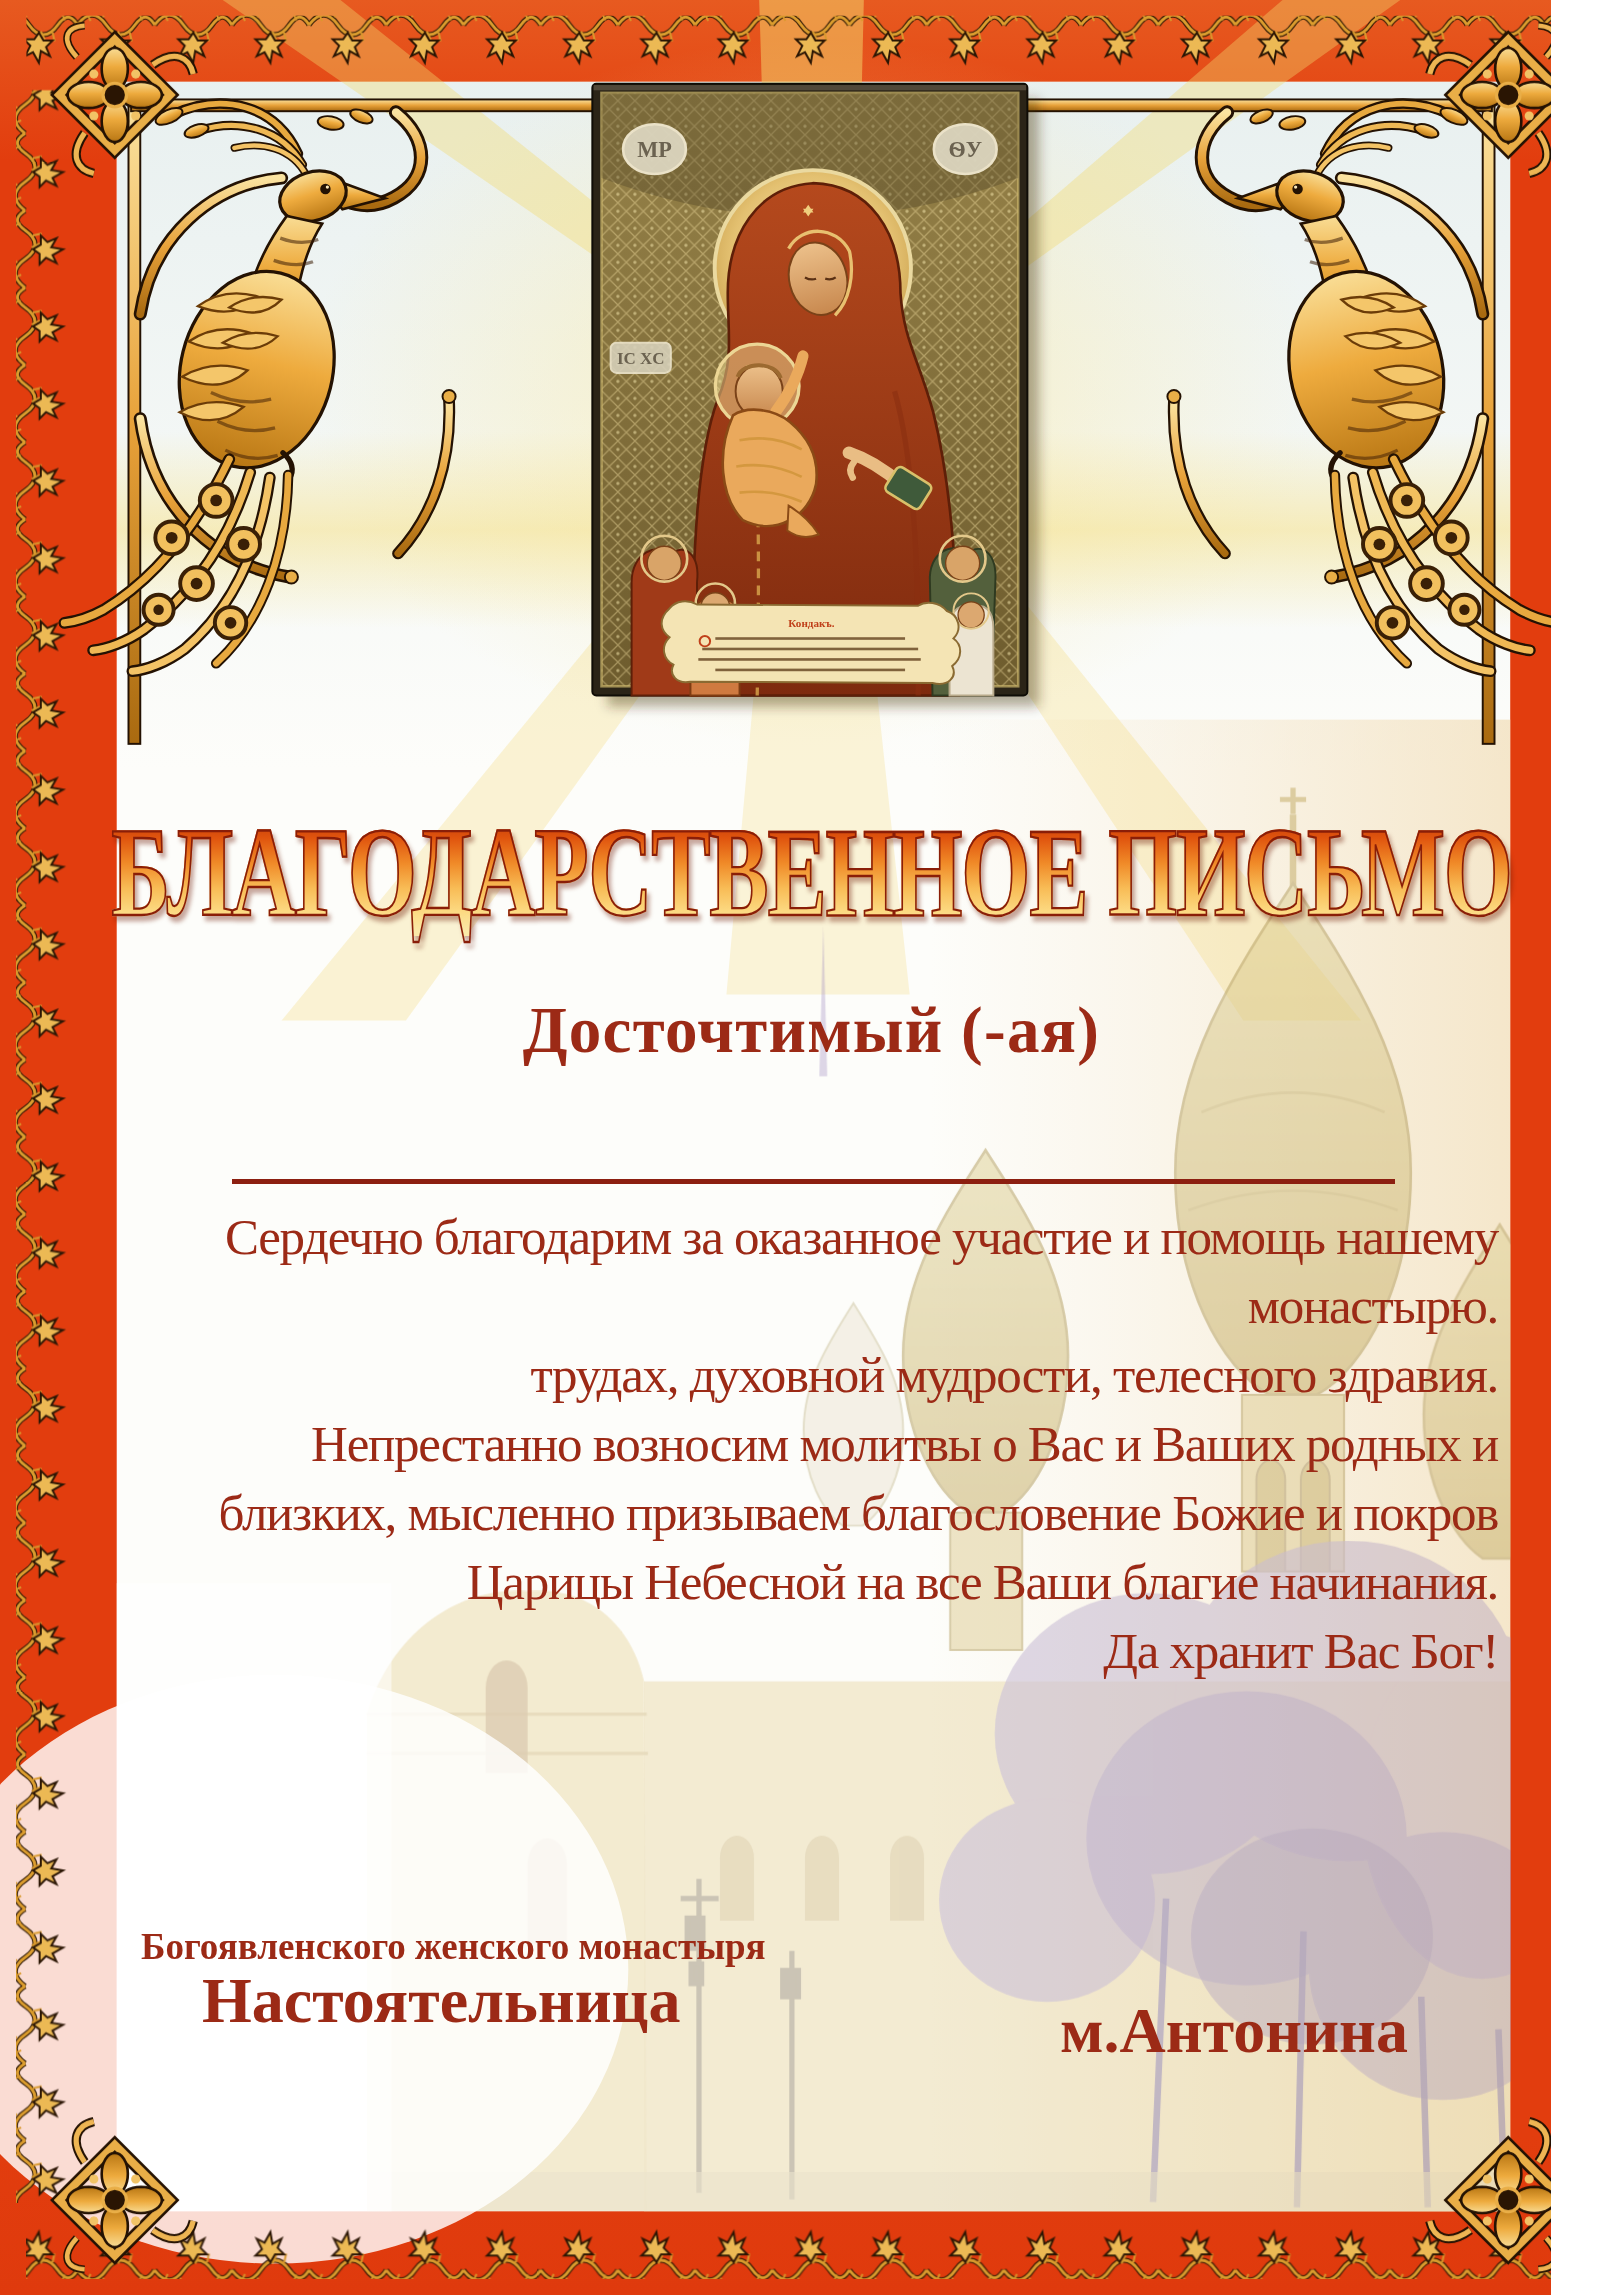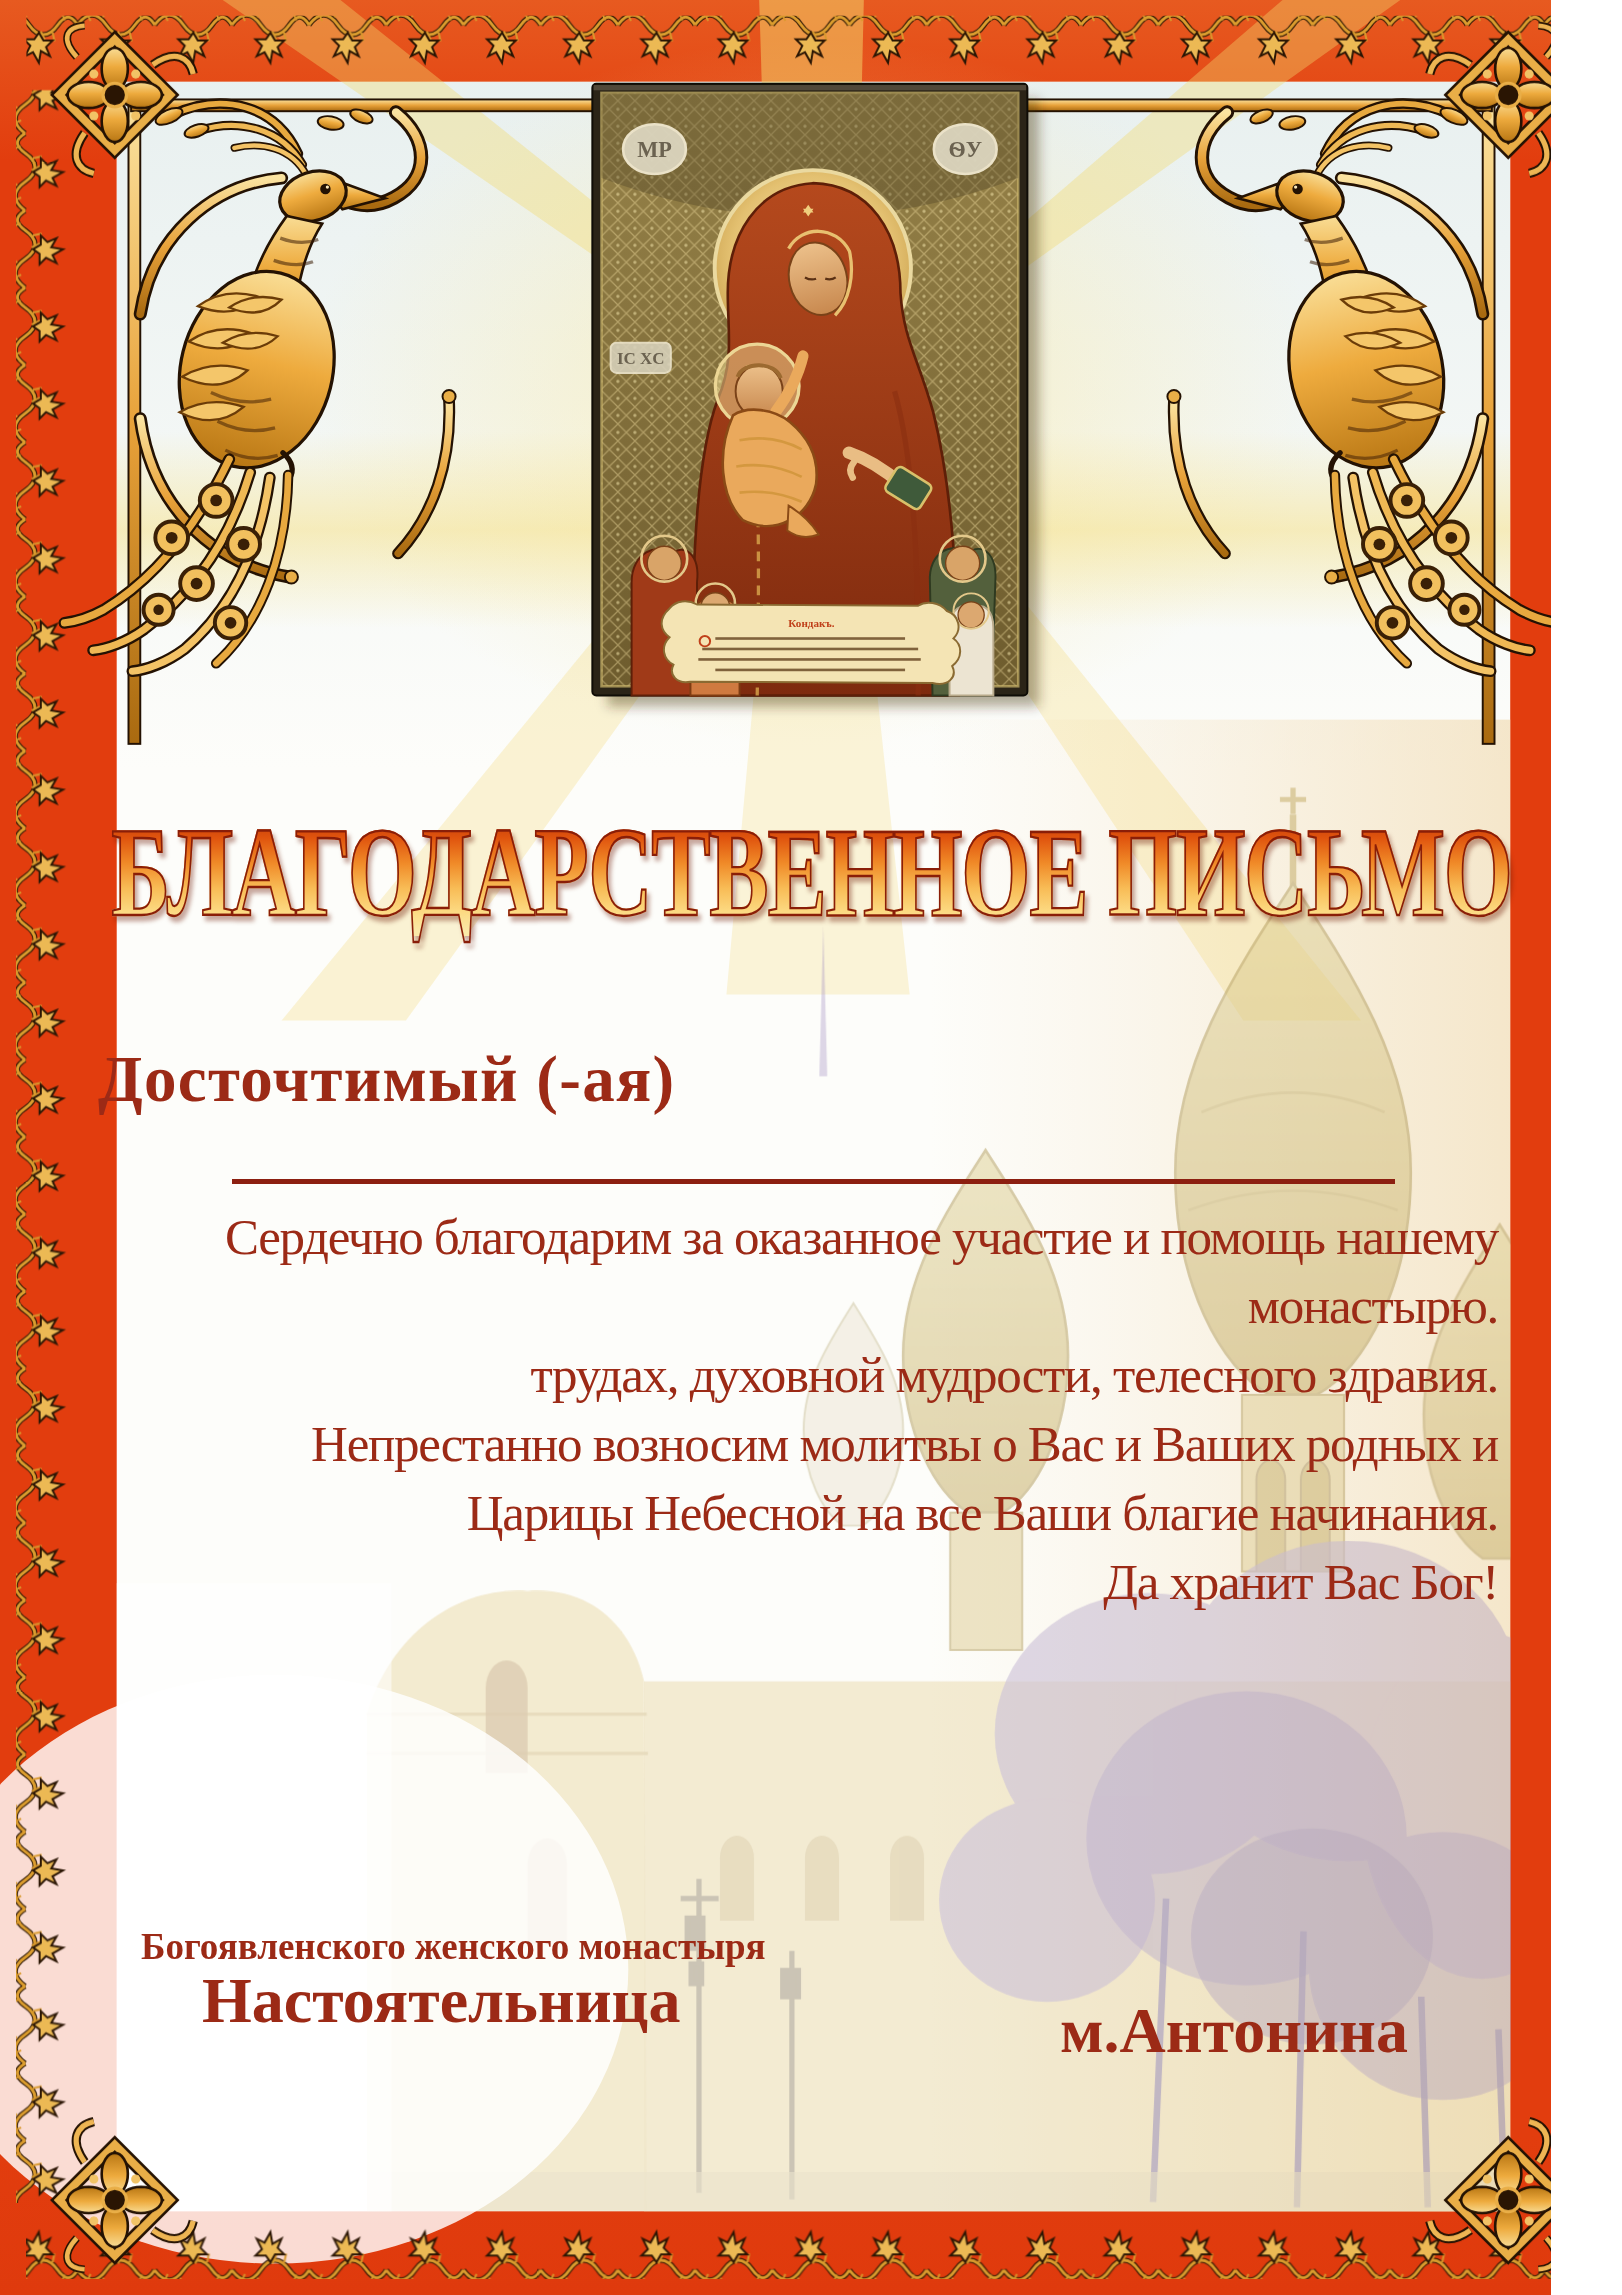--- a/index.html
+++ b/index.html
@@ -26,21 +26,21 @@
   }
   @supports ((-webkit-background-clip:text) or (background-clip:text)){
     .title-text{
       background:linear-gradient(180deg,#b93608 2%,#e0540e 22%,#f08a28 42%,#f8bc56 62%,#fcd981 80%,#fae9a8 96%);
       -webkit-background-clip:text;background-clip:text;
       color:transparent;-webkit-text-fill-color:transparent;
       -webkit-text-stroke:1.6px #8a1e08;
     }
   }
   .salutation{
-    left:98px;top:1042px;width:1427px;
+    left:98px;top:993px;width:1427px;text-align:center;
     font-size:65px;font-weight:bold;letter-spacing:1.3px;
   }
   .name-line{
     position:absolute;left:232px;top:1179px;width:1163px;height:4.6px;
     background:#8c1f10;
   }
   .body-block{
     left:124px;top:1203px;width:1374px;text-align:right;
     font-size:51px;line-height:69px;letter-spacing:-1.3px;
   }
@@ -371,20 +371,21 @@
 
   <div class="txt salutation">Досточтимый (-ая)</div>
 
   <div class="name-line"></div>
 
   <div class="txt body-block">
     <div>Сердечно благодарим за оказанное участие и помощь нашему</div>
     <div>монастырю.</div>
     <div>трудах, духовной мудрости, телесного здравия.</div>
     <div>Непрестанно возносим молитвы о Вас и Ваших родных и</div>
+    <div>близких, мысленно призываем благословение Божие и покров</div>
     <div>Царицы Небесной на все Ваши благие начинания.</div>
     <div>Да хранит Вас Бог!</div>
   </div>
 
   <div class="txt sig-role1">Настоятельница</div>
   <div class="txt sig-role2">Богоявленского женского монастыря</div>
   <div class="txt sig-name">м.Антонина</div>
 
 </div>
 

